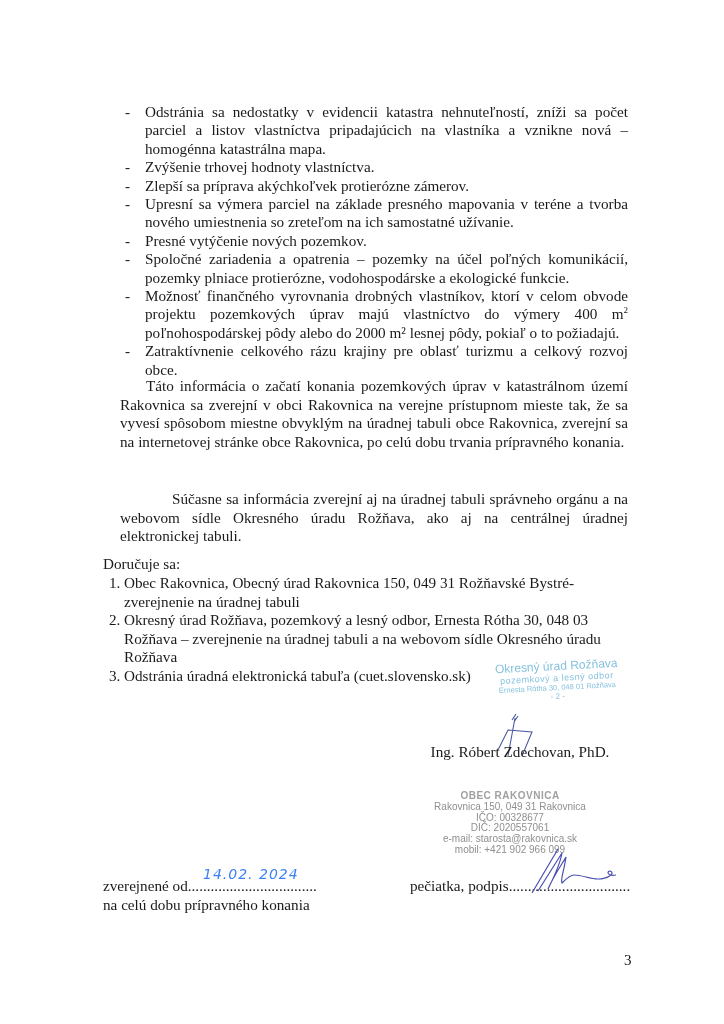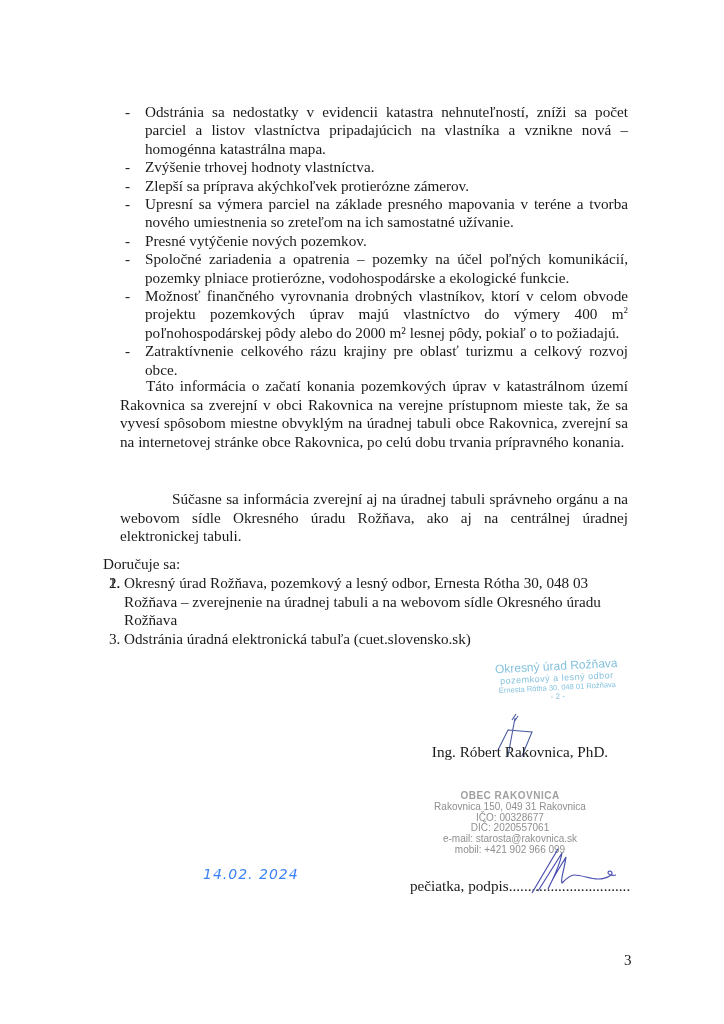--- a/index.html
+++ b/index.html
@@ -166,50 +166,52 @@
     <li><span class="dash">-</span><span>Spoločné zariadenia a opatrenia – pozemky na účel poľných komunikácií, pozemky plniace protierózne, vodohospodárske a ekologické funkcie.</span></li>
     <li><span class="dash">-</span><span>Možnosť finančného vyrovnania drobných vlastníkov, ktorí v celom obvode projektu pozemkových úprav majú vlastníctvo  do výmery 400 m</span><sup>2</sup><span> poľnohospodárskej pôdy alebo do 2000 m² lesnej pôdy, pokiaľ o to požiadajú.</span></li>
     <li><span class="dash">-</span><span>Zatraktívnenie celkového rázu krajiny pre oblasť turizmu a celkový rozvoj obce.</span></li>
   </ul>
 
   <p class="para para1">Táto informácia o začatí konania pozemkových úprav v katastrálnom území Rakovnica sa zverejní v obci Rakovnica na verejne prístupnom mieste tak, že sa vyvesí spôsobom miestne obvyklým na úradnej tabuli obce Rakovnica, zverejní sa na internetovej stránke obce Rakovnica,  po celú dobu trvania prípravného konania.</p>
   <p class="para para2">Súčasne sa informácia zverejní aj na  úradnej tabuli správneho orgánu a na webovom sídle  Okresného úradu Rožňava, ako aj na centrálnej úradnej elektronickej tabuli.</p>
 
   <p class="delivery-label">Doručuje sa:</p>
   <ol class="delivery">
-    <li><span class="num">1.</span></li>
+    <li><span class="num">1.</span><span>Obec Rakovnica, Obecný úrad Rakovnica 150, 049 31 Rožňavské Bystré- zverejnenie na úradnej tabuli</span></li>
     <li><span class="num">2.</span><span>Okresný úrad Rožňava, pozemkový a lesný odbor, Ernesta Rótha 30, 048 03 Rožňava – zverejnenie na úradnej tabuli a na webovom sídle Okresného úradu Rožňava</span></li>
     <li><span class="num">3.</span><span>Odstránia úradná elektronická tabuľa (cuet.slovensko.sk)</span></li>
   </ol>
 
   <div class="stamp-okres">
     <div class="s1">Okresný úrad Rožňava</div>
     <div class="s2">pozemkový a lesný odbor</div>
     <div class="s3">Ernesta Rótha 30, 048 01 Rožňava</div>
     <div class="s4">- 2 -</div>
   </div>
 
   <svg class="sig-stroke" width="60" height="50" viewBox="0 0 60 50">
     <path d="M28 2 L24 8 M30 4 L26 10 M27 6 L20 44 M10 38 L20 18 L44 20 L34 44" stroke="#4a5aa0" stroke-width="1.1" fill="none"></path>
   </svg>
 
   <div class="signature-block">
-    <div>Ing. Róbert  Rakovnica, PhD.</div>
+    <div>Ing. Róbert  Zdechovan, PhD.</div>
   </div>
 
   <div class="stamp-obec">
     <div class="title">OBEC RAKOVNICA</div>
     <div>Rakovnica 150, 049 31 Rakovnica</div>
     <div>IČO: 00328677</div>
     <div>DIČ: 2020557061</div>
     <div>e-mail: starosta@rakovnica.sk</div>
     <div>mobil: +421 902 966 099</div>
   </div>
 
   <div class="published">
+    <div><span>zverejnené od</span><span>..................................</span></div>
+    <div>na celú dobu prípravného konania</div>
   </div>
   <div class="handwritten-date">14.02. 2024</div>
 
   <div class="seal-sign">
     <span>pečiatka, podpis</span><span>................................</span>
   </div>
 
   <svg class="podpis-scribble" width="100" height="50" viewBox="0 0 100 50">
     <path d="M2 48 L28 4 M8 46 L32 8 C30 20 20 40 18 44 C24 30 34 16 36 12 C34 26 30 36 32 38 C36 34 40 30 44 30 C52 30 60 34 68 34 C78 34 86 28 80 26 C76 26 78 32 86 30" stroke="#4a4fb0" stroke-width="1.2" fill="none"></path>
   </svg>

